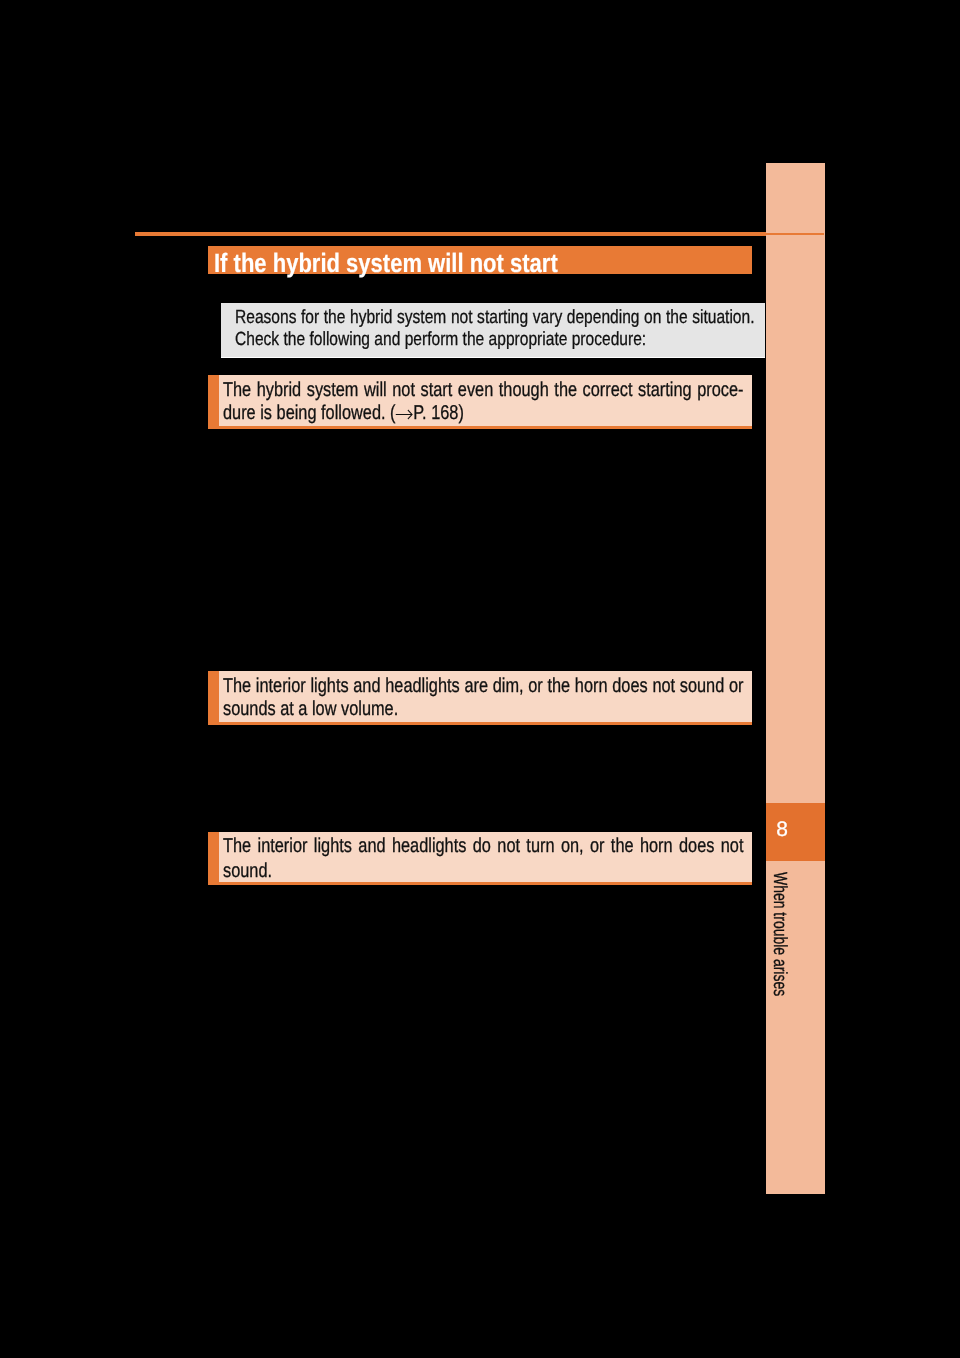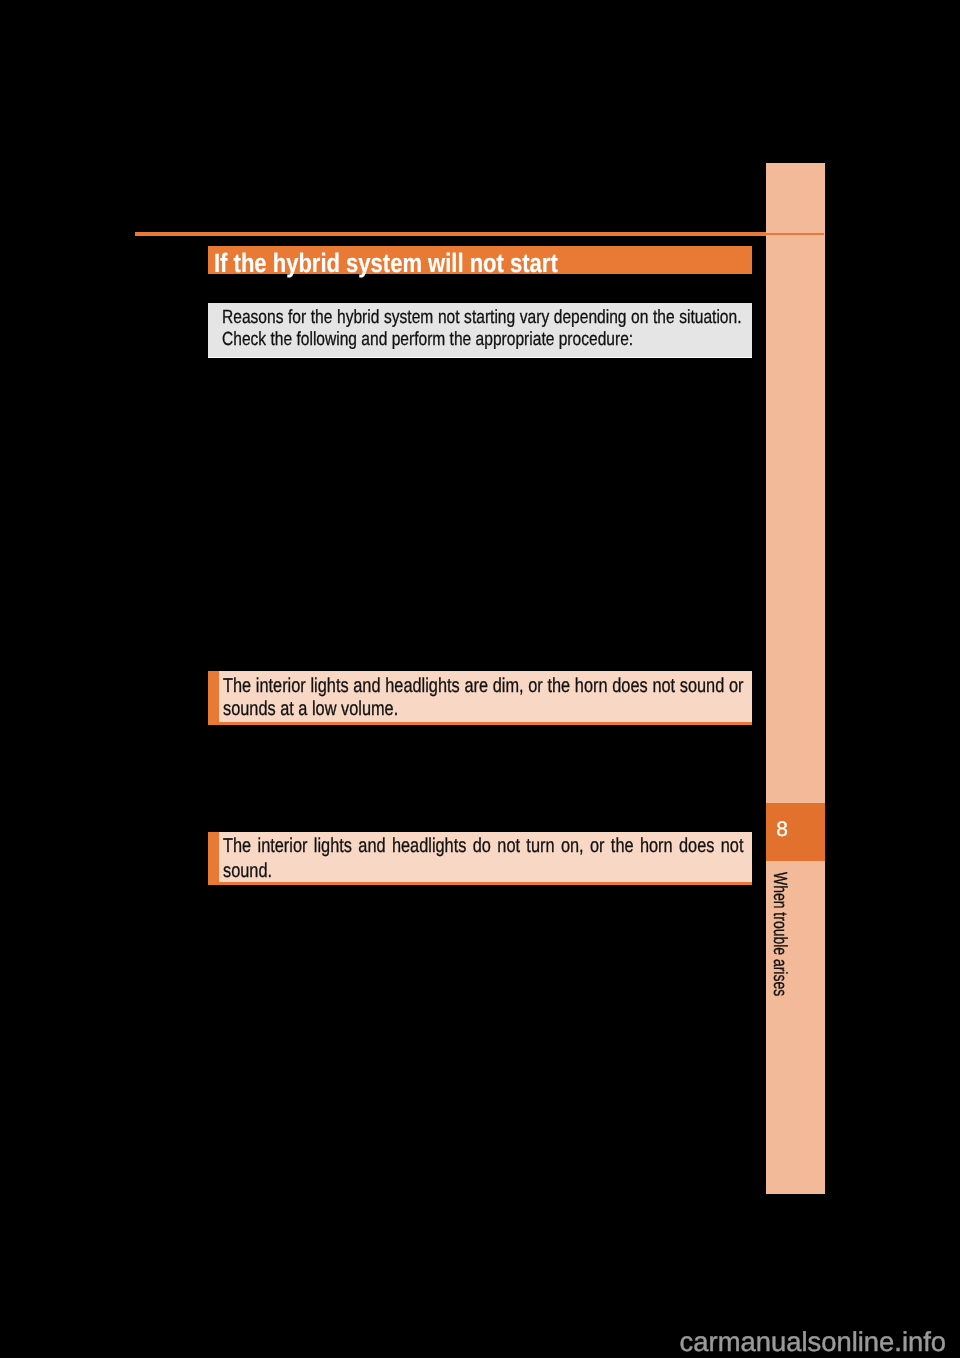--- a/index.html
+++ b/index.html
@@ -130,20 +130,21 @@
     height: 11px;
     vertical-align: baseline;
     position: relative;
     top: 1.2px;
   }
   .arrow-glyph svg { display: block; }
 
   .box-gray {
     background: #E5E5E5;
     border-bottom: 1.8px solid #ffffff;
+    margin-left: 13px;
   }
   .box-gray .line {
     font-size: 19px;
     line-height: 19px;
     transform: scaleX(0.8195) translateZ(0);
   }
 
   .box-peach {
     background: #F8D8C5;
     border-left: 11px solid #E87A35;
@@ -185,26 +186,31 @@
 
   <div class="heading-bar">
     <div class="t">If the hybrid system will not start</div>
   </div>
 
   <div class="box box-gray" style="top:302.8px;height:55.4px;">
     <div class="line" style="left: 14.2px; top: 5px; word-spacing: 0.308348px;">Reasons for the hybrid system not starting vary depending on the situation.</div>
     <div class="line" style="left:14.2px;top:27px;">Check the following and perform the appropriate procedure:</div>
   </div>
 
+  <div class="box box-peach" style="top:374.9px;height:54.1px;">
+    <div class="line" style="left: 4px; top: 5.1px; word-spacing: 1.25928px;">The hybrid system will not start even though the correct starting proce-</div>
+    <div class="line" style="left:4px;top:28.4px;">dure is being followed. (<span class="arrow-glyph"><svg viewBox="0 0 43.6 22" width="21.8" height="11">
+            <path d="M1 11 H40 M30.8 2 L41.2 11 L30.8 20" fill="none" stroke="#111111" stroke-width="2.2" stroke-linecap="butt" stroke-linejoin="miter"></path>
+          </svg></span>P. 168)</div>
+  </div>
 
   <div class="box box-peach" style="top:832px;height:53px;">
     <div class="line" style="left: 4px; top: 4.4px; word-spacing: 2.25304px;">The interior lights and headlights do not turn on, or the horn does not</div>
     <div class="line" style="left:4px;top:28.5px;">sound.</div>
   </div>
 
   <div class="box box-peach" style="top:671px;height:53.9px;">
     <div class="line" style="left: 4px; top: 4.7px; word-spacing: 0.203763px;">The interior lights and headlights are dim, or the horn does not sound or</div>
     <div class="line" style="left:4px;top:28px;">sounds at a low volume.</div>
   </div>
 
-  <div class="watermark">carmanualsonline.info</div>
 
 </div>
 
 </body></html>

